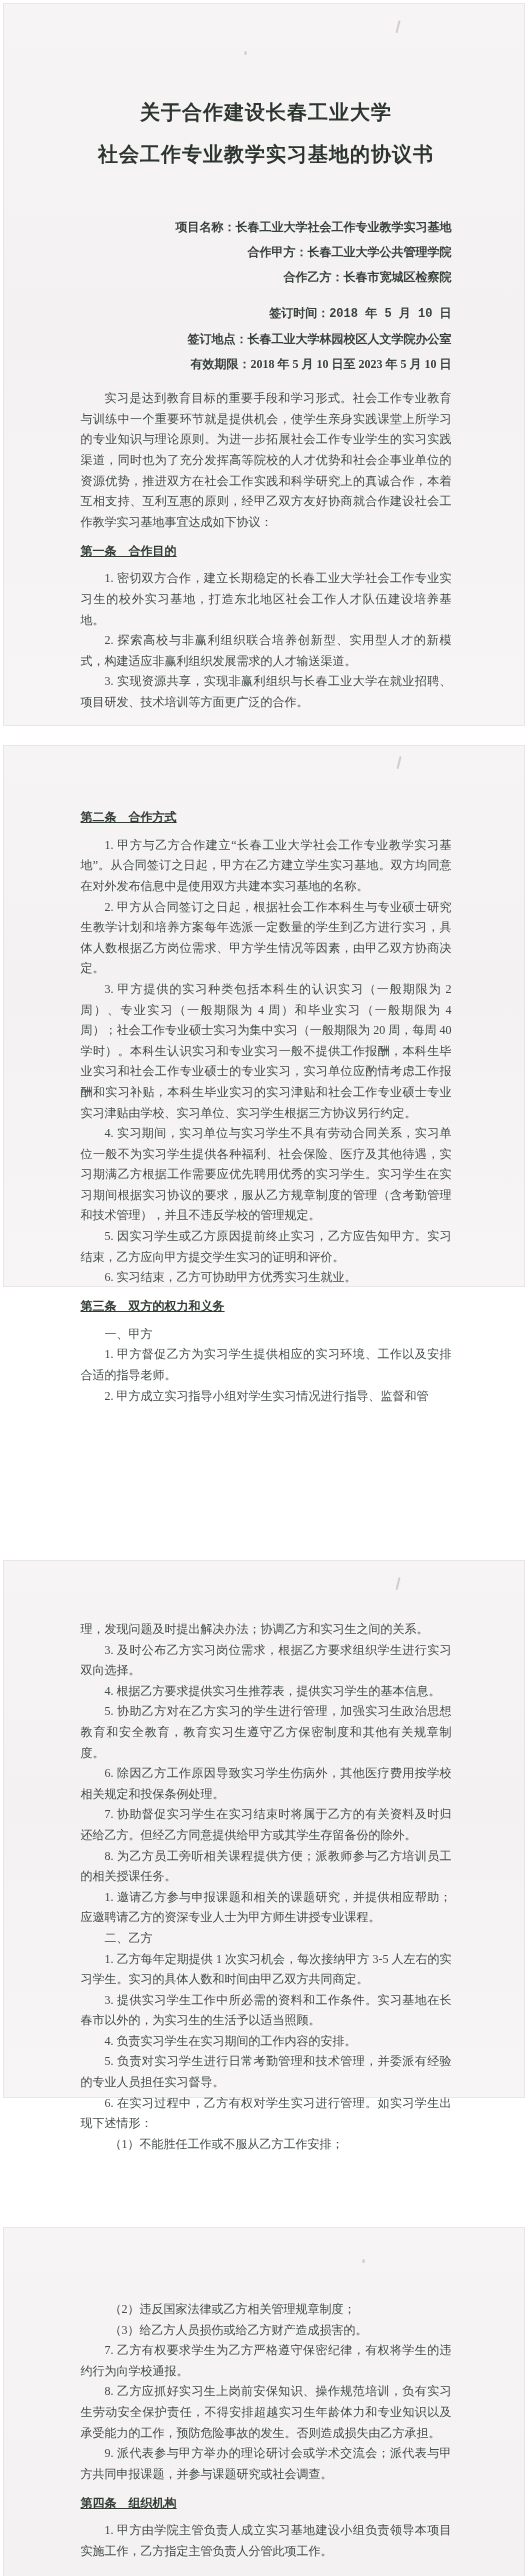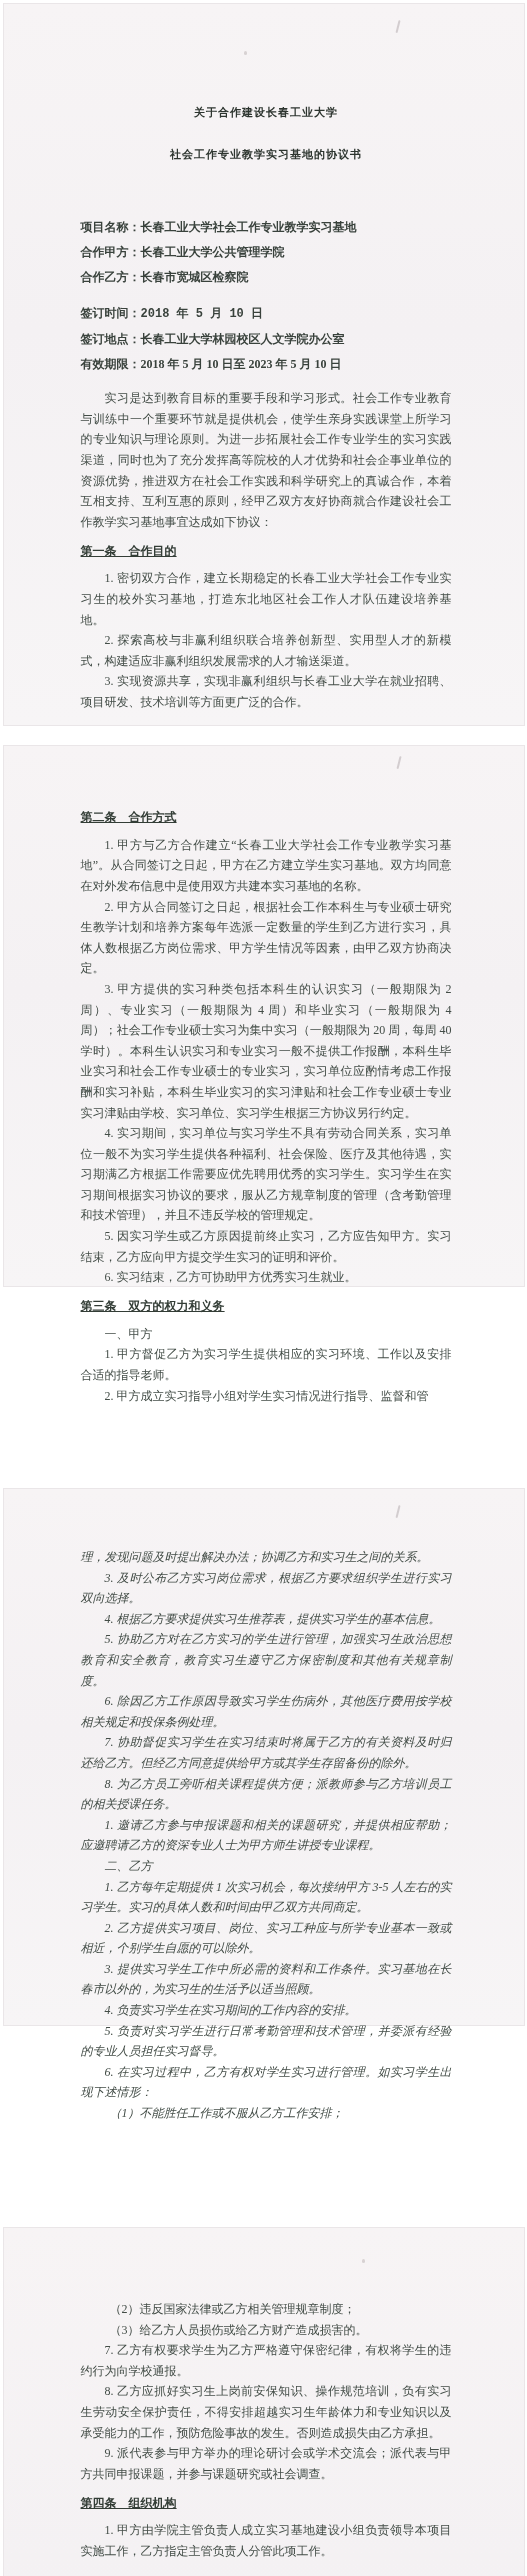--- a/index.html
+++ b/index.html
@@ -3,24 +3,24 @@
 <meta charset="utf-8">
 <style>
   html,body{margin:0;padding:0;background:#ffffff;}
   body{width:528px;height:3731px;position:relative;
        font-family:"Liberation Serif","DejaVu Serif",serif;}
   .page{position:absolute;left:2.6px;width:522px;
         background:linear-gradient(180deg,#f7f4f5 0%,#f4f1f3 45%,#f7f5f6 100%);
         border:0.5px solid #eae6e8;box-sizing:border-box;color:#424b45;}
   .content{padding:0 72px 0 77px;font-size:12px;line-height:20.6px;
            text-align:justify;color:#434d47;}
-  .title{font-size:11px;font-weight:bold;text-align:center;letter-spacing:1px;
+  .title{font-size:20px;font-weight:bold;text-align:center;letter-spacing:1px;
          color:#2d352f;line-height:23px;margin:0;}
   .metaRow{font-size:12px;font-weight:bold;line-height:25px;color:#39423c;
-           text-align:left;text-indent:0;margin:0;}
+           text-align:right;text-indent:0;margin:0;}
   .para{margin:0;text-indent:2em;}
   .cont{margin:0;text-indent:0;}
   .heading{margin:8.2px 0 7.2px 0;font-weight:bold;color:#333d36;text-indent:0;text-decoration:underline;}
   .subhead{margin:0;text-indent:2em;}
   .intro{margin:0;text-indent:2em;}
   .tick{position:absolute;width:1.5px;height:13.4px;background:#c3bcbf;
         transform:rotate(14deg);border-radius:1px;opacity:.7;}
   .dot{position:absolute;width:3.6px;height:3.6px;border-radius:50%;
        background:#cfc9cb;opacity:.8;}
 </style>
@@ -57,34 +57,33 @@
     <p class="para">4. 实习期间，实习单位与实习学生不具有劳动合同关系，实习单位一般不为实习学生提供各种福利、社会保险、医疗及其他待遇，实习期满乙方根据工作需要应优先聘用优秀的实习学生。实习学生在实习期间根据实习协议的要求，服从乙方规章制度的管理（含考勤管理和技术管理），并且不违反学校的管理规定。</p>
     <p class="para">5. 因实习学生或乙方原因提前终止实习，乙方应告知甲方。实习结束，乙方应向甲方提交学生实习的证明和评价。</p>
     <p class="para">6. 实习结束，乙方可协助甲方优秀实习生就业。</p>
     <p class="heading">第三条　双方的权力和义务</p>
     <p class="subhead">一、甲方</p>
     <p class="para">1. 甲方督促乙方为实习学生提供相应的实习环境、工作以及安排合适的指导老师。</p>
     <p class="para">2. 甲方成立实习指导小组对学生实习情况进行指导、监督和管</p>
   </div>
 </div>
 
-<div class="page" style="top:1488px;height:538px;font-style:italic;">
+<div class="page" style="top:1560px;height:538px;">
   <div class="tick" style="left:393px;top:15.5px;"></div>
   <div class="content">
     <p class="cont" style="margin-top:58px;">理，发现问题及时提出解决办法；协调乙方和实习生之间的关系。</p>
     <p class="para">3. 及时公布乙方实习岗位需求，根据乙方要求组织学生进行实习双向选择。</p>
     <p class="para">4. 根据乙方要求提供实习生推荐表，提供实习学生的基本信息。</p>
     <p class="para">5. 协助乙方对在乙方实习的学生进行管理，加强实习生政治思想教育和安全教育，教育实习生遵守乙方保密制度和其他有关规章制度。</p>
     <p class="para">6. 除因乙方工作原因导致实习学生伤病外，其他医疗费用按学校相关规定和投保条例处理。</p>
     <p class="para">7. 协助督促实习学生在实习结束时将属于乙方的有关资料及时归还给乙方。但经乙方同意提供给甲方或其学生存留备份的除外。</p>
     <p class="para">8. 为乙方员工旁听相关课程提供方便；派教师参与乙方培训员工的相关授课任务。</p>
     <p class="para">1. 邀请乙方参与申报课题和相关的课题研究，并提供相应帮助；应邀聘请乙方的资深专业人士为甲方师生讲授专业课程。</p>
     <p class="subhead">二、乙方</p>
     <p class="para">1. 乙方每年定期提供 1 次实习机会，每次接纳甲方 3-5 人左右的实习学生。实习的具体人数和时间由甲乙双方共同商定。</p>
-    <p class="para">2. 乙方提供实习项目、岗位、实习工种应与所学专业基本一致或相近，个别学生自愿的可以除外。</p>
     <p class="para">3. 提供实习学生工作中所必需的资料和工作条件。实习基地在长春市以外的，为实习生的生活予以适当照顾。</p>
     <p class="para">4. 负责实习学生在实习期间的工作内容的安排。</p>
     <p class="para">5. 负责对实习学生进行日常考勤管理和技术管理，并委派有经验的专业人员担任实习督导。</p>
     <p class="para">6. 在实习过程中，乙方有权对学生实习进行管理。如实习学生出现下述情形：</p>
     <p class="para" style="text-indent:2.4em;">（1）不能胜任工作或不服从乙方工作安排；</p>
   </div>
 </div>
 
 <div class="page" style="top:2227px;height:732px;">
   <div class="dot" style="left:358px;top:31px;"></div>

